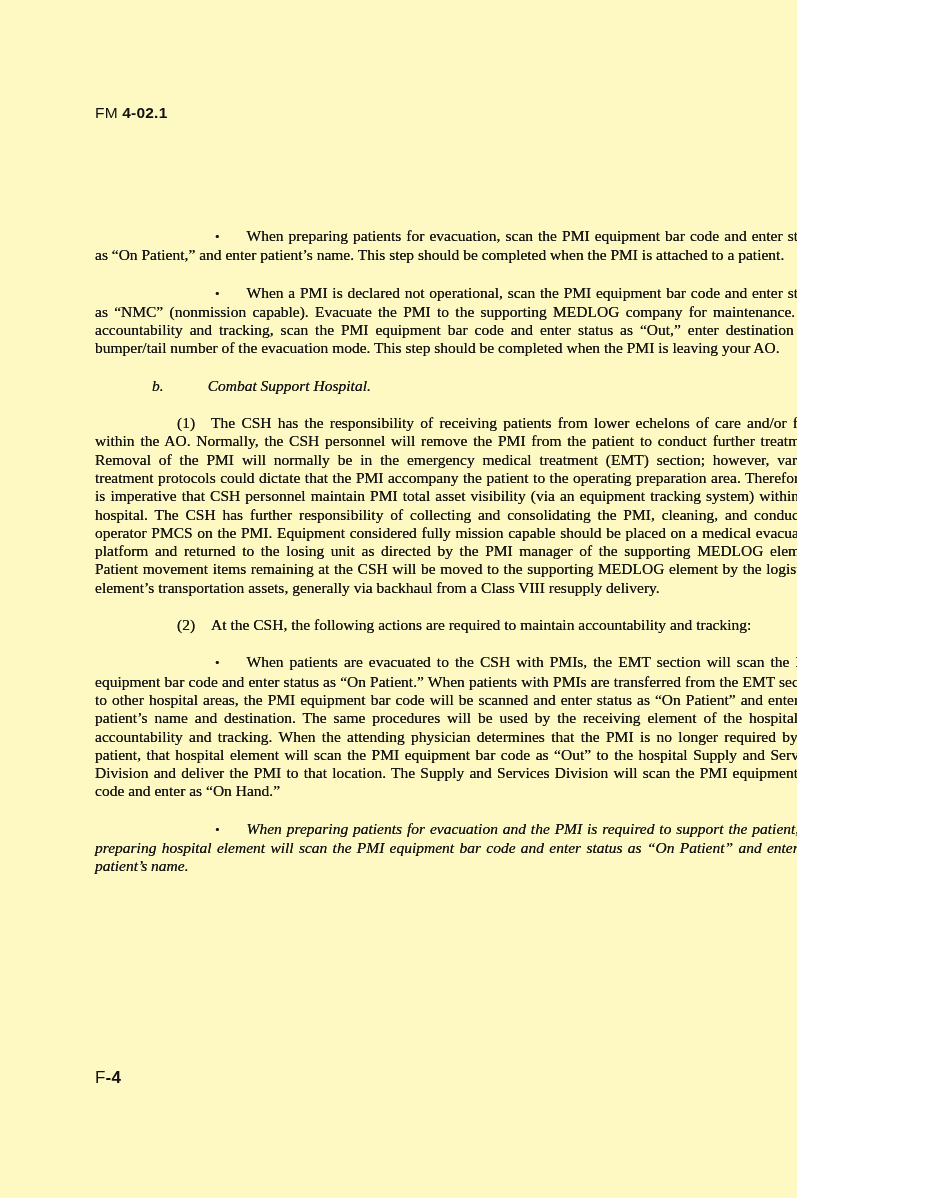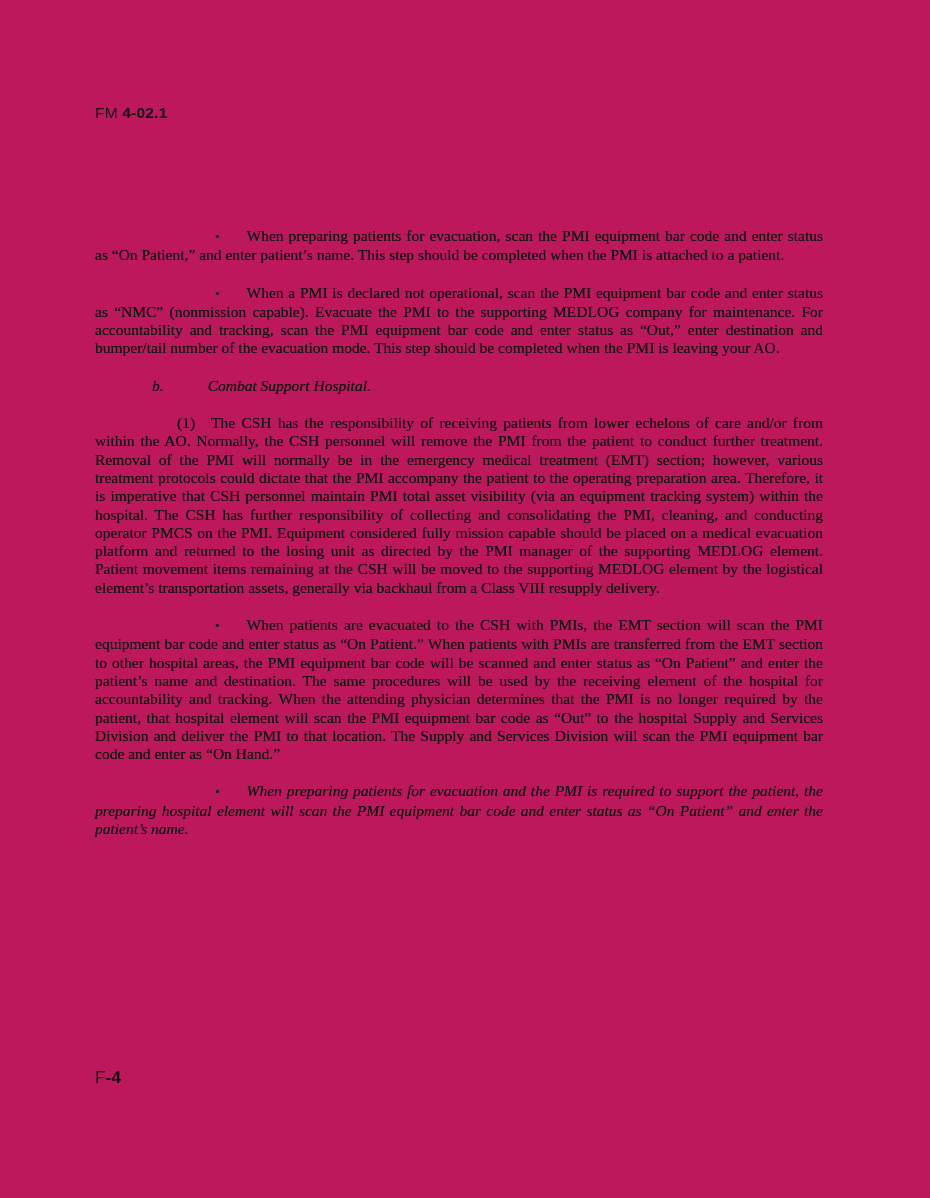--- a/index.html
+++ b/index.html
@@ -2,23 +2,23 @@
 <html><head>
 <meta charset="utf-8">
 <style>
   html, body {
     margin: 0;
     padding: 0;
     background: #ffffff;
   }
   .page {
     position: relative;
-    width: 930px;
+    width: 797px;
     height: 1198px;
-    background: #be185d;
+    background: #fef9c3;
     color: #161616;
     overflow: hidden;
   }
   .header {
     position: absolute;
     top: 104px;
     left: 95px;
     font-family: "Liberation Sans", "DejaVu Sans", sans-serif;
     font-size: 15.5px;
     letter-spacing: 0.2px;
@@ -88,20 +88,23 @@
     </p>
 
     <p class="para section-line">
       <span class="section-label">b.</span><span class="section-title">Combat Support Hospital.</span>
     </p>
 
     <p class="para sub-para">
       <span class="sub-label">(1)</span><span>The CSH has the responsibility of receiving patients from lower echelons of care and/or from within the AO.  Normally, the CSH personnel will remove the PMI from the patient to conduct further treatment.  Removal of the PMI will normally be in the emergency medical treatment (EMT) section; however, various treatment protocols could dictate that the PMI accompany the patient to the operating preparation area.  Therefore, it is imperative that CSH personnel maintain PMI total asset visibility (via an equipment tracking system) within the hospital.  The CSH has further responsibility of collecting and consolidating the PMI, cleaning, and conducting operator PMCS on the PMI.  Equipment considered fully mission capable should be placed on a medical evacuation platform and returned to the losing unit as directed by the PMI manager of the supporting MEDLOG element.  Patient movement items remaining at the CSH will be moved to the supporting MEDLOG element by the logistical element’s transportation assets, generally via backhaul from a Class VIII resupply delivery.</span>
     </p>
 
+    <p class="para sub-para">
+      <span class="sub-label">(2)</span><span>At the CSH, the following actions are required to maintain accountability and tracking:</span>
+    </p>
 
 
     <p class="para bullet-para">
       <span class="bullet">•</span><span>When patients are evacuated to the CSH with PMIs, the EMT section will scan the PMI equipment bar code and enter status as “On Patient.”  When patients with PMIs are transferred from the EMT section to other hospital areas, the PMI equipment bar code will be scanned and enter status as “On Patient” and  enter the patient’s name and destination.  The same procedures will be used by the receiving element of the hospital for accountability and tracking.  When the attending physician determines that the PMI is no longer required by the patient, that hospital element will scan the PMI equipment bar code as “Out” to the hospital Supply and Services Division and deliver the PMI to that location.  The Supply and Services Division will scan the PMI equipment bar code and enter as “On Hand.”</span>
     </p>
 
     <p class="para bullet-para">
       <span class="bullet">•</span><span>When preparing patients for evacuation and the PMI is required to support the patient, the preparing hospital element will scan the PMI equipment bar code and enter status as “On Patient” and enter the patient’s name.</span>
     </p>
 

